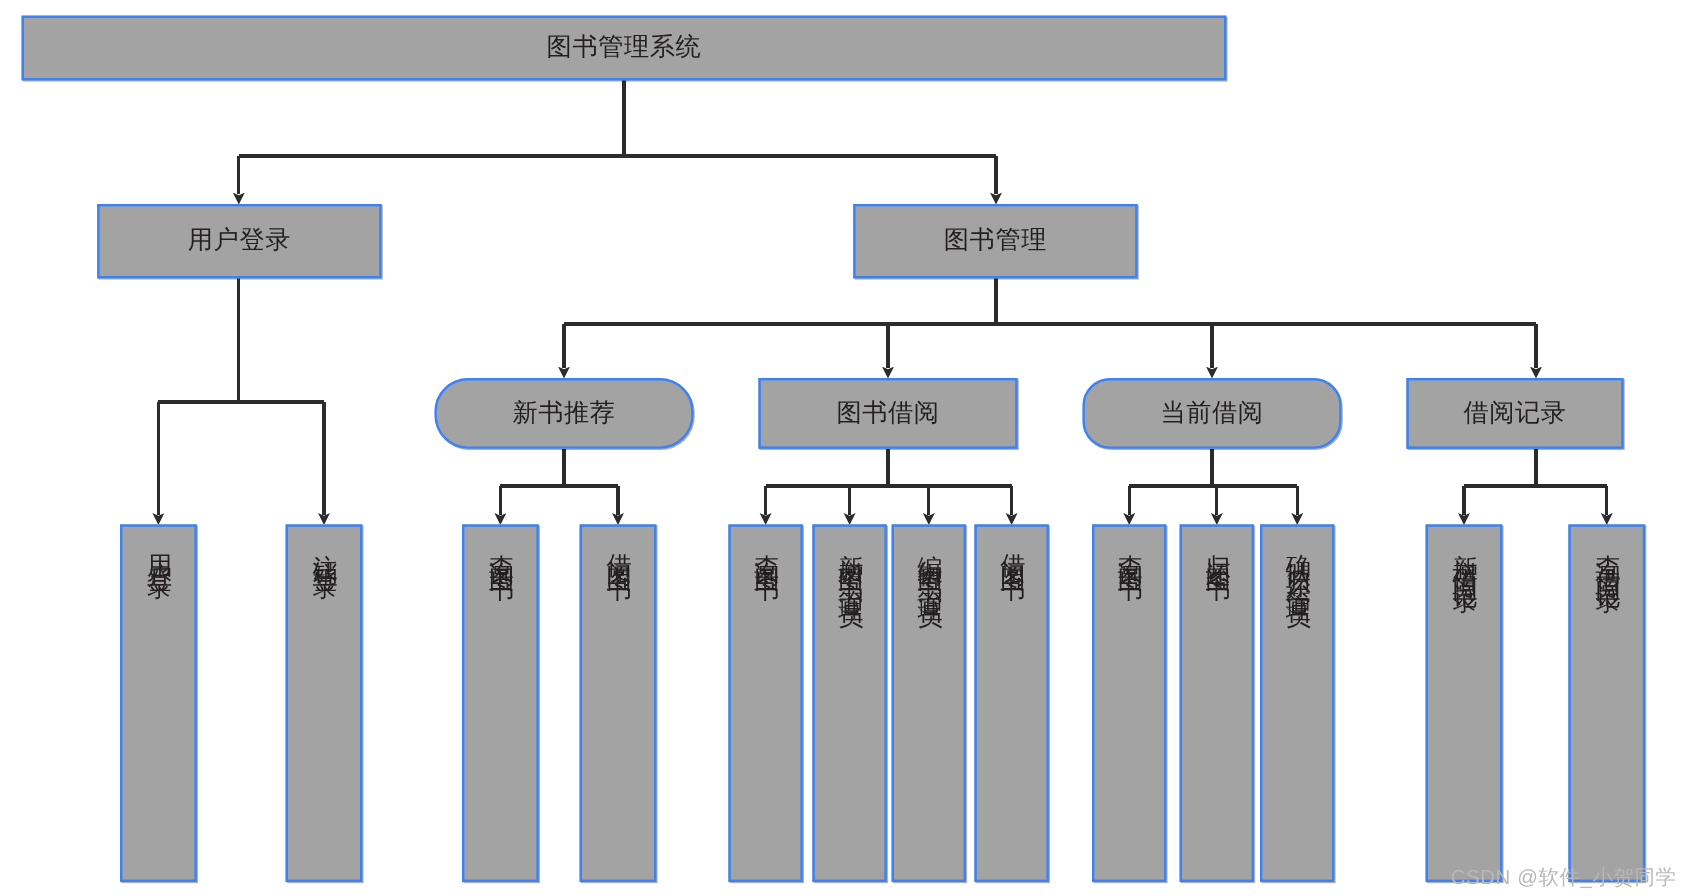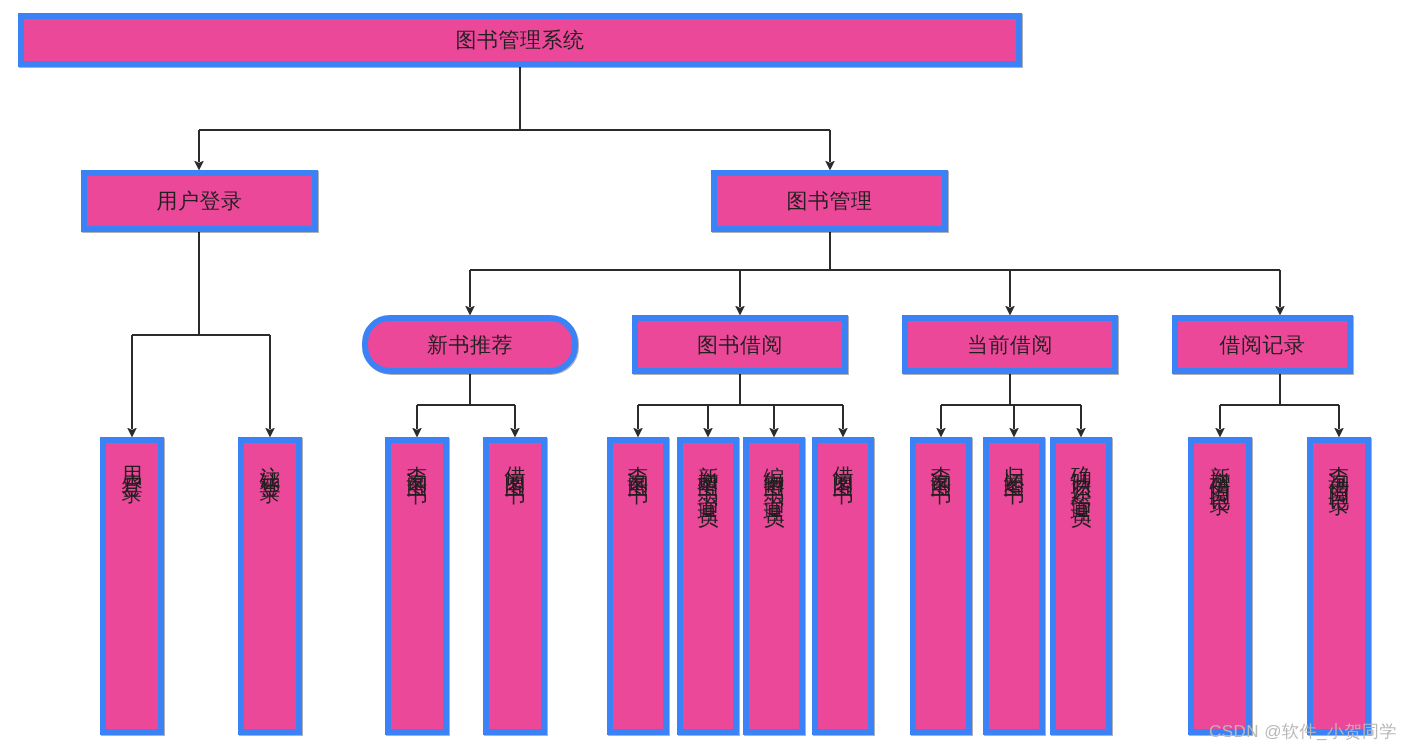--- a/index.html
+++ b/index.html
@@ -24,22 +24,22 @@
   svg.flow {
     position: absolute;
     left: 0;
     top: 0;
     width: 1405px;
     height: 747px;
   }
   .node-box {
     position: absolute;
     box-sizing: border-box;
-    background: #ec4899;
-    border: 6px solid #3b82f6;
+    background: #a3a3a3;
+    border: 2px solid #3b82f6;
     box-shadow: 1px 1px 0 rgba(0,0,0,0.30);
     display: flex;
     align-items: center;
     justify-content: center;
   }
   .node-label-h {
     font-size: 21px;
     color: #231f20;
     line-height: 1.1;
     white-space: nowrap;
@@ -140,21 +140,21 @@
   <div class="node-box" id="node-l2-1" style="left: 711px; top: 170px; width: 237px; height: 62px; justify-content: center;">
     <span class="node-label-h">图书管理</span>
   </div>
 
   <div class="node-box" id="node-l3-0" style="left: 362px; top: 315px; width: 216px; height: 59px; border-radius: 28px;">
     <span class="node-label-h">新书推荐</span>
   </div>
   <div class="node-box" id="node-l3-1" style="left: 632px; top: 315px; width: 216px; height: 59px;">
     <span class="node-label-h">图书借阅</span>
   </div>
-  <div class="node-box" id="node-l3-2" style="left: 902px; top: 315px; width: 216px; height: 59px;">
+  <div class="node-box" id="node-l3-2" style="left: 902px; top: 315px; width: 216px; height: 59px; border-radius: 23px;">
     <span class="node-label-h">当前借阅</span>
   </div>
   <div class="node-box" id="node-l3-3" style="left: 1172px; top: 315px; width: 181px; height: 59px;">
     <span class="node-label-h">借阅记录</span>
   </div>
 
   <div class="node-box leaf-box" id="node-leaf-0" style="left: 100px; top: 437px; width: 64px; height: 298px;">
     <span class="node-label-v">用户登录</span>
   </div>
   <div class="node-box leaf-box" id="node-leaf-1" style="left: 238px; top: 437px; width: 64px; height: 298px;">

